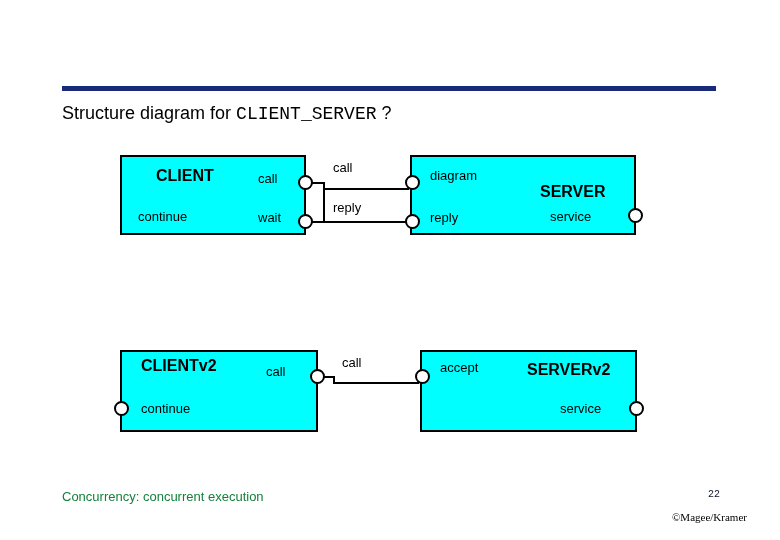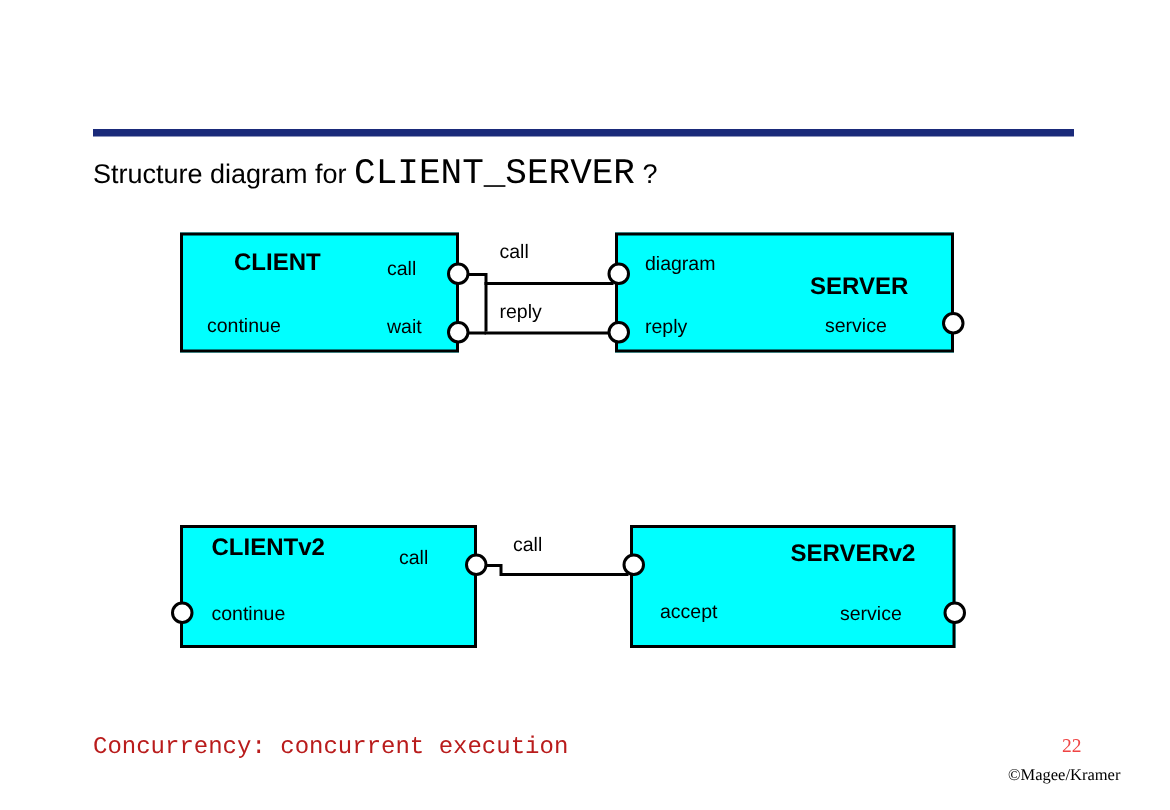--- a/index.html
+++ b/index.html
@@ -44,21 +44,21 @@
   
   .heading {
     position: absolute;
     font-size: 18px;
     color: #000000;
     white-space: nowrap;
     font-family: "Liberation Sans", sans-serif;
   }
   .heading .mono {
     font-family: "Liberation Mono", monospace;
-    font-size: 24px;
+    font-size: 18px;
   }
   #heading-1 { left: 62px; top: 103px; }
   #heading-2 { left: 62px; top: 286px; }
 
   
   .box {
     position: absolute;
     background: #00ffff;
     border: 2px solid #000000;
     box-sizing: border-box;
@@ -90,21 +90,21 @@
   #lbl-request     { left: 430px; top: 168px; }
   #lbl-reply-r     { left: 430px; top: 210px; }
   #lbl-server      { left: 540px; top: 167px; margin-top: 16px; }
   #lbl-service     { left: 550px; top: 209px; }
 
   
   #lbl-clientv2    { left: 141px; top: 357px; }
   #lbl-continue2   { left: 141px; top: 401px; }
   #lbl-call-in2    { left: 266px; top: 364px; }
   #lbl-call-top2   { left: 342px; top: 355px; }
-  #lbl-accept      { left: 440px; top: 360px; margin-top: 40px; }
+  #lbl-accept      { left: 440px; top: 360px; }
   #lbl-serverv2    { left: 527px; top: 361px; }
   #lbl-service2    { left: 560px; top: 401px; }
 
   
   .port {
     position: absolute;
     width: 15px;
     height: 15px;
     border: 2px solid #000000;
     border-radius: 50%;
@@ -118,31 +118,31 @@
     background: #000000;
   }
   .conn.h { height: 2px; }
   .conn.v { width: 2px; }
 
   
   .footer-left {
     position: absolute;
     left: 62px;
     top: 489px;
-    font-family: Liberation Mono, monospace;
-    font-size: 16px;
-    color: #b91c1c;
+    font-family: Liberation Sans, sans-serif;
+    font-size: 13px;
+    color: #15803d;
   }
   .footer-page {
     position: absolute;
     left: 708px;
     top: 489px;
-    font-family: Liberation Serif, serif;
-    font-size: 13px;
-    color: #ef4444;
+    font-family: Liberation Mono, monospace;
+    font-size: 10px;
+    color: #0f172a;
   }
   .footer-credit {
     position: absolute;
     left: 672px;
     top: 511px;
     font-family: "Liberation Serif", serif;
     font-size: 11px;
     color: #000000;
   }
 </style>

